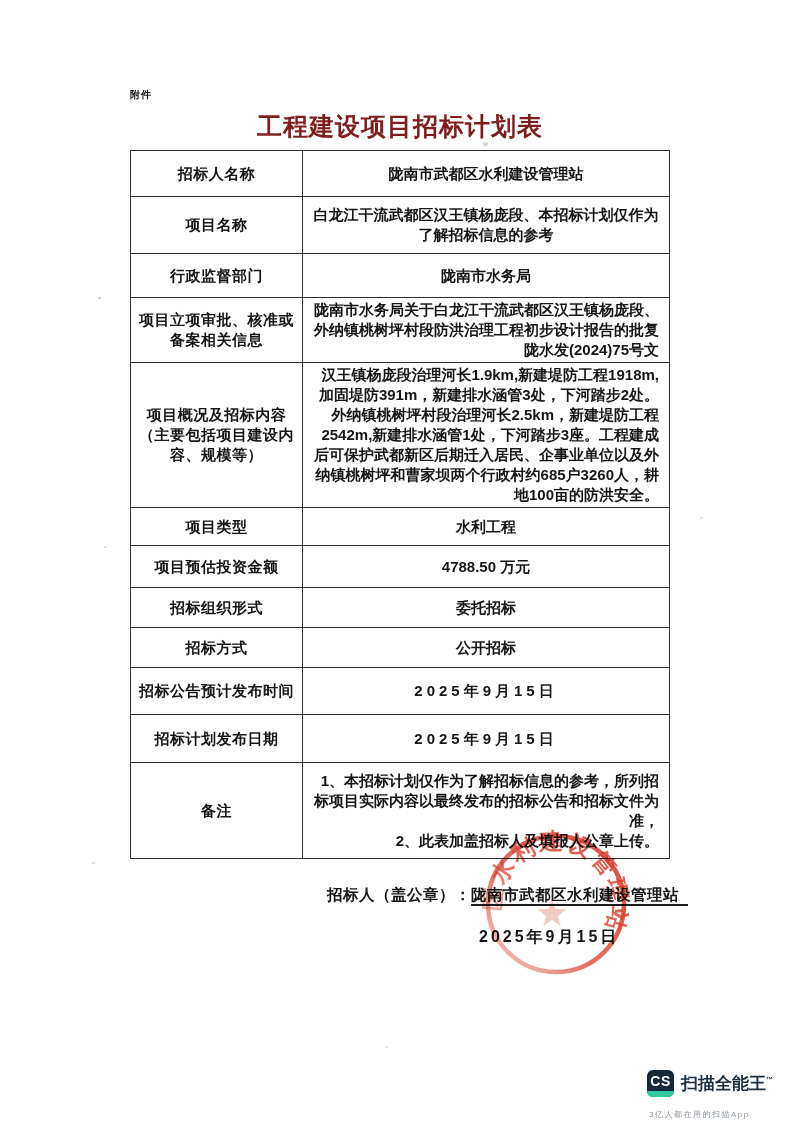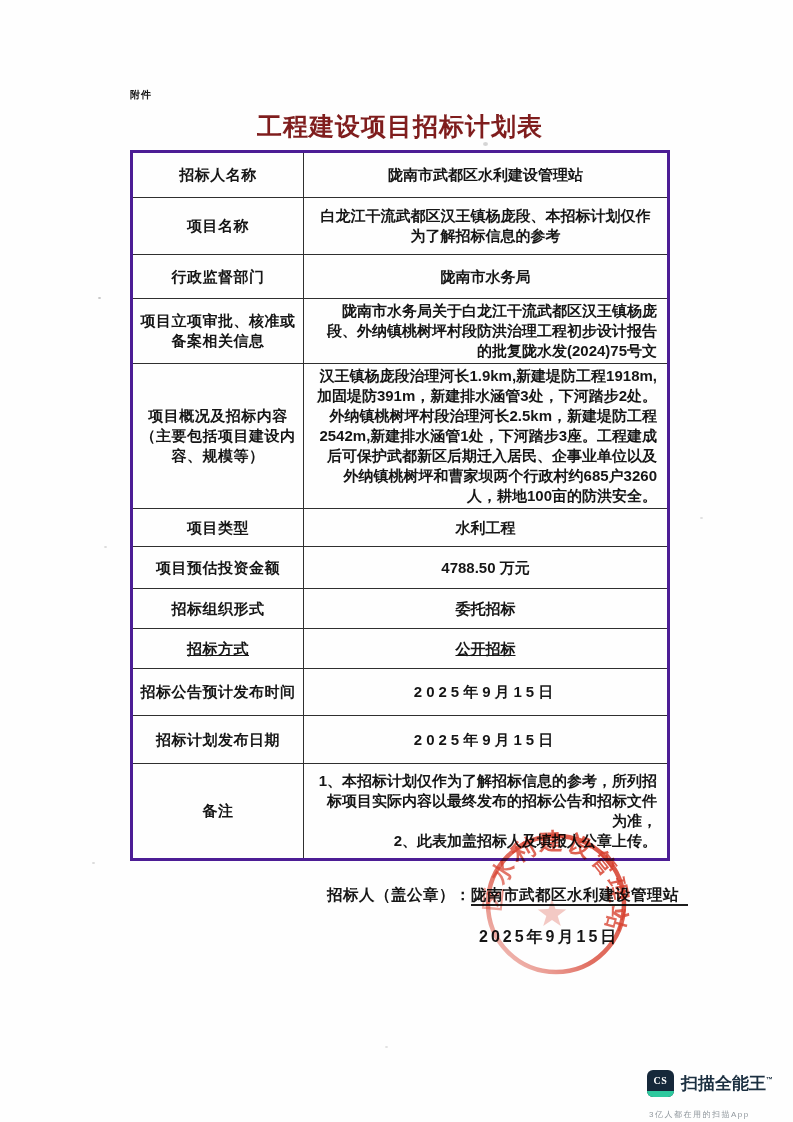--- a/index.html
+++ b/index.html
@@ -34,21 +34,21 @@
     letter-spacing: 1px;
     color: #7f1d1d;
   }
   .bid-table {
     position: absolute;
     left: 130px;
     top: 150px;
     width: 540px;
     border-collapse: collapse;
     table-layout: fixed;
-    border: 3px solid #4c1d95;
+    border: 1px solid #4c1d95;
   }
   .bid-table td {
     border: 1.6px solid #2f2f2f;
     vertical-align: middle;
     font-size: 15px;
     line-height: 20px;
   }
   .bid-table .lbl {
     width: 172px;
     text-align: center;
@@ -65,21 +65,21 @@
   .bid-table .val.spaced { letter-spacing: 4px; }
   .bid-table .val.prewrap { white-space: pre-line; }
   tr.r0 { height: 46px; }
   tr.r1 { height: 57px; }
   tr.r2 { height: 44px; }
   tr.r3 { height: 60px; }
   tr.r4 { height: 141px; }
   tr.r5 { height: 38px; }
   tr.r6 { height: 42px; }
   tr.r7 { height: 40px; }
-  tr.r8 { height: 40px; text-decoration: underline; }
+  tr.r8 { height: 40px; }
   tr.r9 { height: 47px; margin-left: 8px; }
   tr.r10 { height: 48px; padding-left: 15px; }
   tr.r11 { height: 96px; }
 
   .sig-line {
     position: absolute;
     left: 327px;
     top: 885px;
     font-size: 15.5px;
     font-weight: 700;
@@ -129,24 +129,23 @@
     flex: 0 0 auto;
   }
   .cs-icon .cs-letters {
     position: absolute;
     top: 0; left: 0; right: 0;
     height: 21px;
     display: flex;
     align-items: center;
     justify-content: center;
     color: #ffffff;
-    font-size: 10px;
+    font-size: 14px;
     font-weight: 800;
     letter-spacing: 0.5px;
-    font-family: Liberation Serif, serif;
   }
   .cs-icon-strip {
     position: absolute;
     left: 0; right: 0; bottom: 0;
     height: 6px;
     background: #2ec99e;
   }
   .cs-name {
     font-size: 17px;
     font-weight: 800;

